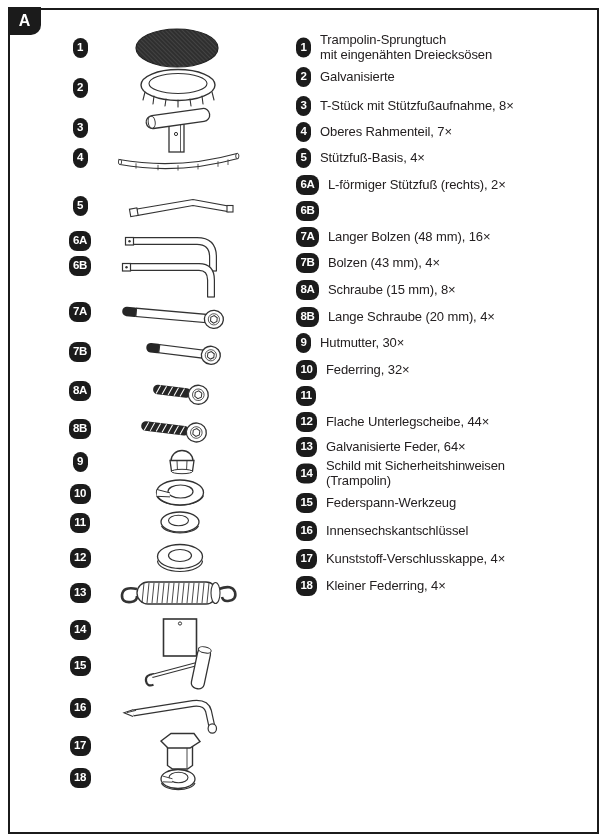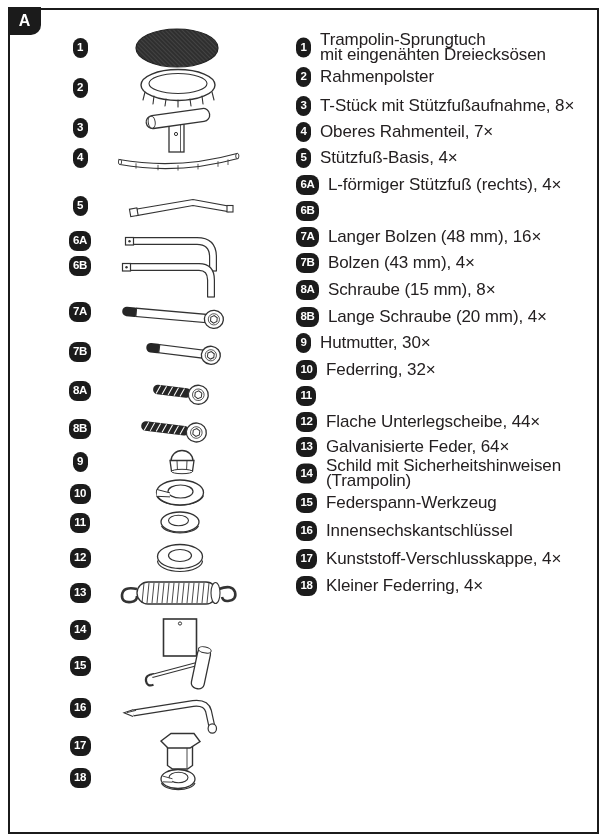--- a/index.html
+++ b/index.html
@@ -8,21 +8,21 @@
   .frame{position:absolute;left:8px;top:8px;width:587px;height:822px;border:2.5px solid #1b1b1b;}
   .corner-badge{position:absolute;left:8px;top:7px;width:33px;height:28px;background:#1b1b1b;
         color:#fff;font-weight:bold;font-size:16px;display:flex;align-items:center;justify-content:center;
         border-radius:0 0 10px 0;z-index:5;}
   .badge{display:inline-flex;align-items:center;justify-content:center;min-width:13px;height:20px;
         padding:0 4.5px;background:#1b1b1b;color:#fff;border-radius:8px;font-size:11.5px;
         font-weight:bold;letter-spacing:-0.4px;line-height:1;box-sizing:border-box;}
   .figure-row{position:absolute;left:64px;width:32px;display:flex;justify-content:center;}
   .legend-row{position:absolute;left:296px;width:292px;transform:translateY(-50%);
         display:flex;align-items:center;gap:9px;}
-  .part-label{font-size:17px;line-height:14.5px;white-space:pre-line;letter-spacing:-0.1px;}
+  .part-label{font-size:13px;line-height:14.5px;white-space:pre-line;letter-spacing:-0.1px;}
   svg.illustrations{position:absolute;left:0;top:0;pointer-events:none;}
 </style>
 </head>
 <body>
 
 <div class="page">
   <div class="frame"></div>
   <div class="corner-badge">A</div>
 
   <svg class="illustrations" width="606" height="840" viewBox="0 0 606 840">
@@ -293,37 +293,37 @@
     </div>
 
   <div id="legend-column">
       <div class="legend-row" style="top: 47px;">
     <span class="badge">1</span>
     <span class="part-label">Trampolin-Sprungtuch
 mit eingenähten Dreiecksösen</span>
   </div>
       <div class="legend-row" style="top: 77px;">
     <span class="badge">2</span>
-    <span class="part-label">Rahmenpolster</span>
+    <span class="part-label">Galvanisierte</span>
   </div>
       <div class="legend-row" style="top: 106px;">
     <span class="badge">3</span>
     <span class="part-label">T-Stück mit Stützfußaufnahme, 8×</span>
   </div>
       <div class="legend-row" style="top: 132px;">
     <span class="badge">4</span>
     <span class="part-label">Oberes Rahmenteil, 7×</span>
   </div>
       <div class="legend-row" style="top: 158px;">
     <span class="badge">5</span>
     <span class="part-label">Stützfuß-Basis, 4×</span>
   </div>
       <div class="legend-row" style="top: 185px;">
     <span class="badge">6A</span>
-    <span class="part-label">L-förmiger Stützfuß (rechts), 4×</span>
+    <span class="part-label">L-förmiger Stützfuß (rechts), 2×</span>
   </div>
       <div class="legend-row" style="top: 211px;">
     <span class="badge">6B</span>
   </div>
       <div class="legend-row" style="top: 237px;">
     <span class="badge">7A</span>
     <span class="part-label">Langer Bolzen (48 mm), 16×</span>
   </div>
       <div class="legend-row" style="top: 263px;">
     <span class="badge">7B</span>

